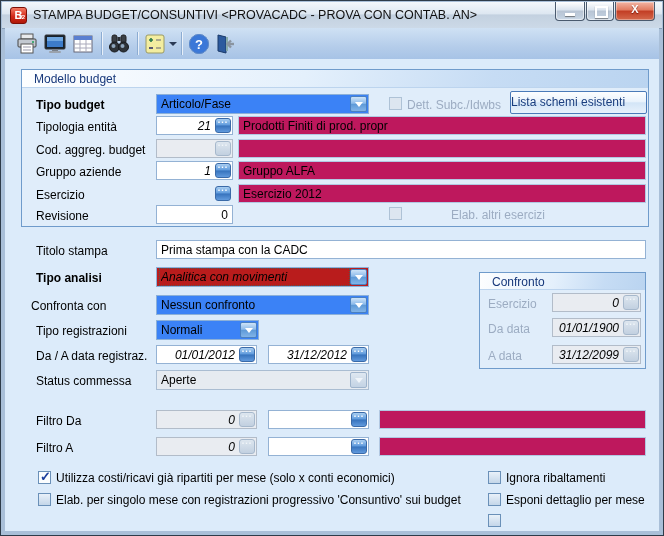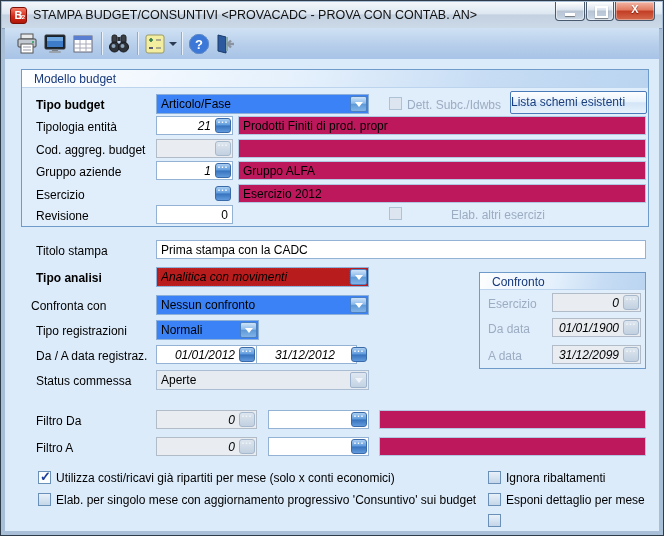--- a/index.html
+++ b/index.html
@@ -226,21 +226,21 @@
 
   <span class="lbl" style="left:35px;top:323px;">Tipo registrazioni</span>
   <div class="combo" style="left:155px;top:319px;width:103px;">
     <span class="ctext">Normali</span>
     <span class="cbtn"></span>
   </div>
 
   <span class="lbl" style="left:35px;top:348px;">Da / A data registraz.</span>
   <input class="txt num" style="left: 155px; top: 344px; width: 101px;" value="01/01/2012">
   <span class="lookup" style="left:238px;top:346px;"></span>
-  <input class="txt num" style="left: 255px; top: 344px; width: 101px;" value="31/12/2012">
+  <input class="txt num" style="left: 267px; top: 344px; width: 101px;" value="31/12/2012">
   <span class="lookup" style="left:350px;top:346px;"></span>
 
   <span class="lbl" style="left:35px;top:373px;">Status commessa</span>
   <div class="combo dis" style="left:155px;top:369px;width:213px;">
     <span class="ctext">Aperte</span>
     <span class="cbtn"></span>
   </div>
 
   <span class="lbl" style="left:35px;top:413px;">Filtro Da</span>
   <input class="txt num dis" style="left: 155px; top: 409px; width: 101px;" disabled="" value="0">
@@ -266,21 +266,21 @@
   <input class="txt num dis" style="left: 551px; top: 317px; width: 89px; text-align: right;" disabled="" value="01/01/1900">
   <span class="lookup dis" style="left:622px;top:319px;"></span>
   <span class="lbl dis" style="left:487px;top:348px;">A data</span>
   <input class="txt num dis" style="left: 551px; top: 344px; width: 89px;" disabled="" value="31/12/2099">
   <span class="lookup dis" style="left:622px;top:346px;"></span>
 
   <span class="cb checked" style="left:37px;top:470px;"></span>
   <span class="lbl" style="left:55px;top:470px;">Utilizza costi/ricavi già ripartiti per mese  (solo x conti economici)</span>
 
   <span class="cb" style="left:37px;top:492px;"></span>
-  <span class="lbl" style="left:55px;top:492px;">Elab. per singolo mese con aggiornamento progressivo 'Consuntivo' sui budget</span>
+  <span class="lbl" style="left:55px;top:492px;">Elab. per singolo mese con registrazioni progressivo 'Consuntivo' sui budget</span>
 
   <span class="cb" style="left:487px;top:470px;"></span>
   <span class="lbl" style="left:505px;top:470px;">Ignora ribaltamenti</span>
 
   <span class="cb" style="left:487px;top:492px;"></span>
   <span class="lbl" style="left:505px;top:492px;">Esponi dettaglio per mese</span>
 
   <span class="cb" style="left:487px;top:513px;"></span>
 
 </div>

